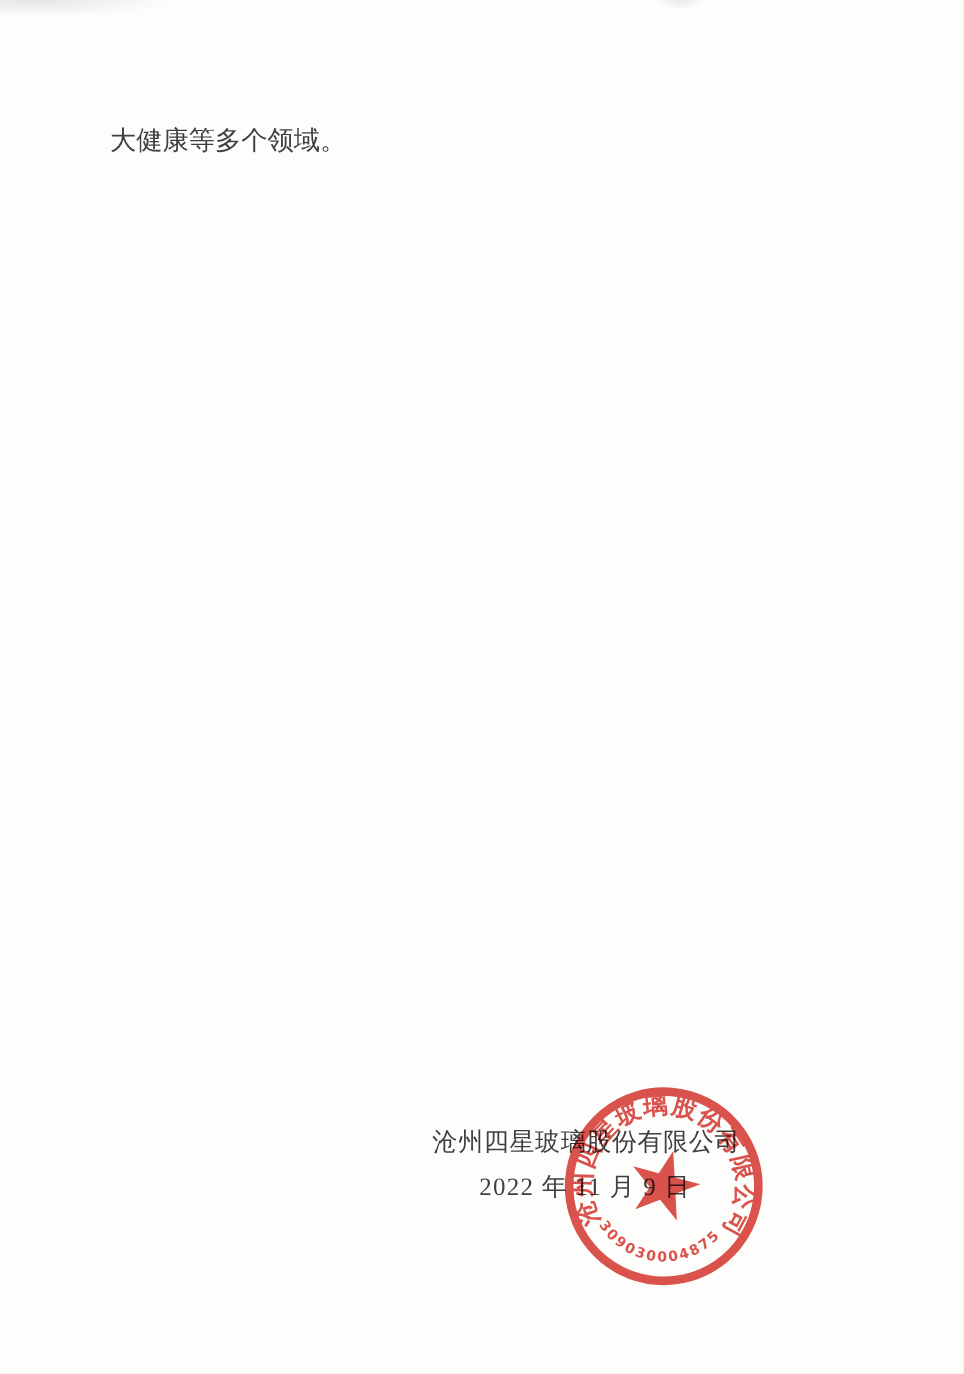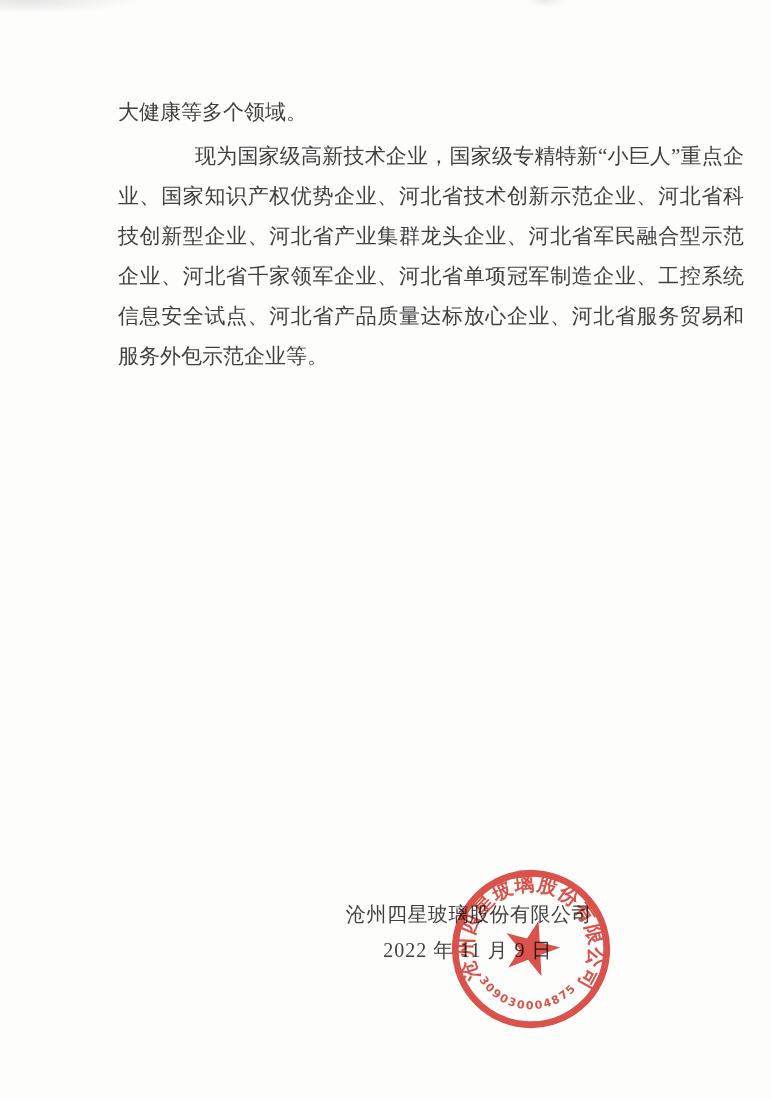--- a/index.html
+++ b/index.html
@@ -23,21 +23,20 @@
     background: radial-gradient(ellipse at 50% 0%, rgba(120,120,125,0.15), rgba(120,120,125,0) 70%);
     pointer-events: none;
   }
   .body-text {
     position: absolute;
     left: 88px; top: 92px; width: 626px;
     font-size: 21px;
     line-height: 40px;
     color: #3f3f3f;
     text-align: justify;
-    margin-left: 30px;
   }
   .body-text p { margin: 0 0 4px 0; }
   .body-text p.indent { text-indent: 77px; }
   .signature {
     position: absolute;
     left: 346px; top: 896px; width: 244px;
     color: #3f3f3f;
     text-align: center;
   }
   .sig-company {
@@ -77,21 +76,20 @@
 </head>
 <body>
 
 <div class="page">
 
   <div class="smudge-top-left"></div>
   <div class="smudge-top-mid"></div>
 
   <div class="body-text">
     <p>大健康等多个领域。</p>
-    <p class="indent">现为国家级高新技术企业，国家级专精特新“小巨人”重点企业、国家知识产权优势企业、河北省技术创新示范企业、河北省科技创新型企业、河北省产业集群龙头企业、河北省军民融合型示范企业、河北省千家领军企业、河北省单项冠军制造企业、工控系统信息安全试点、河北省产品质量达标放心企业、河北省服务贸易和服务外包示范企业等。</p>
   </div>
 
   <div class="signature">
     <div class="sig-company">沧州四星玻璃股份有限公司</div>
     <div class="sig-date">2022 年 11 月 9 日</div>
   </div>
 
   <svg class="seal" viewBox="0 0 200 200" xmlns="http://www.w3.org/2000/svg" aria-hidden="true">
     <defs>
       <path id="seal-arc-top" d="M 42.3 136 A 68 68 0 1 1 157.7 136" fill="none"></path>

